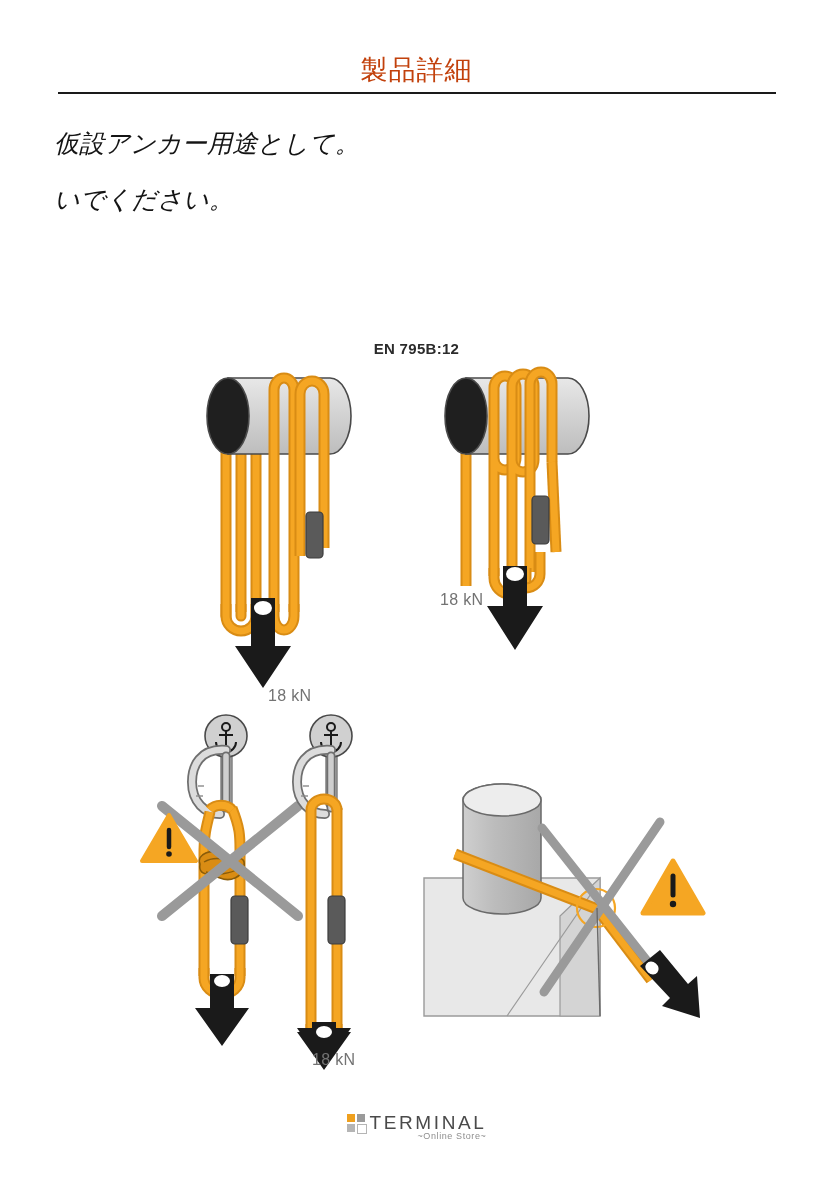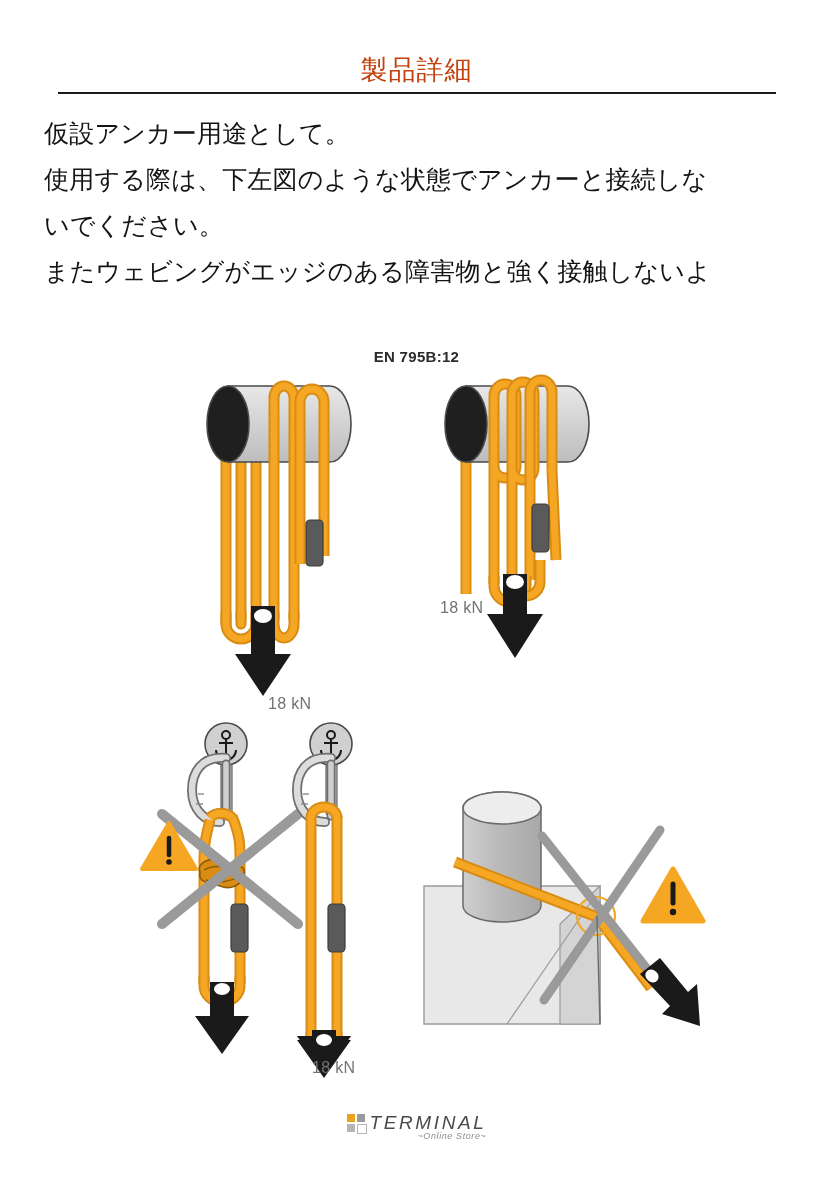--- a/index.html
+++ b/index.html
@@ -43,26 +43,26 @@
   .body-copy {
     position: absolute;
     top: 108px;
     left: 40px;
     width: 760px;
     font-size: 25px;
     line-height: 42px;
     color: #141414;
     letter-spacing: 0.2px;
   }
-  .body-copy p { margin: 4px; }
+  .body-copy p { margin: 14px; font-style: italic; }
 
   
   .figures {
     position: absolute;
-    top: 324px;
+    top: 316px;
     left: 0;
     width: 734px;
     height: 790px;
   }
   .fig-svg { display: block; }
 
   .en-label {
     position: absolute;
     left: 0;
     top: 24px;
@@ -85,21 +85,20 @@
   .kn-b { left: 440px; top: 275px; }
   .kn-c { left: 312px; top: 735px; }
 
   
   .footer-logo {
     position: absolute;
     left: 0;
     top: 1112px;
     width: 833px;
     text-align: center;
-    font-style: italic;
   }
   .logo-inner {
     display: inline-block;
     position: relative;
     height: 34px;
   }
   .logo-mark {
     display: inline-block;
     vertical-align: middle;
     width: 19px;
@@ -139,23 +138,21 @@
   }
 </style>
 </head>
 <body>
 
 <div class="page-title">製品詳細</div>
 <div class="title-rule"></div>
 
 <div class="body-copy">
   <p>仮設アンカー用途として。</p>
-  <p>使用する際は、下左図のような状態でアンカーと接続しな</p>
   <p>いでください。</p>
-  <p>またウェビングがエッジのある障害物と強く接触しないよ</p>
 </div>
 
 <div class="figures">
 
   <div class="en-label">EN 795B:12</div>
 
   <svg class="fig-svg" width="833" height="790" viewBox="0 0 833 790">
 
     <defs>
       <linearGradient id="tubeGrad" x1="0" y1="0" x2="0" y2="1">

